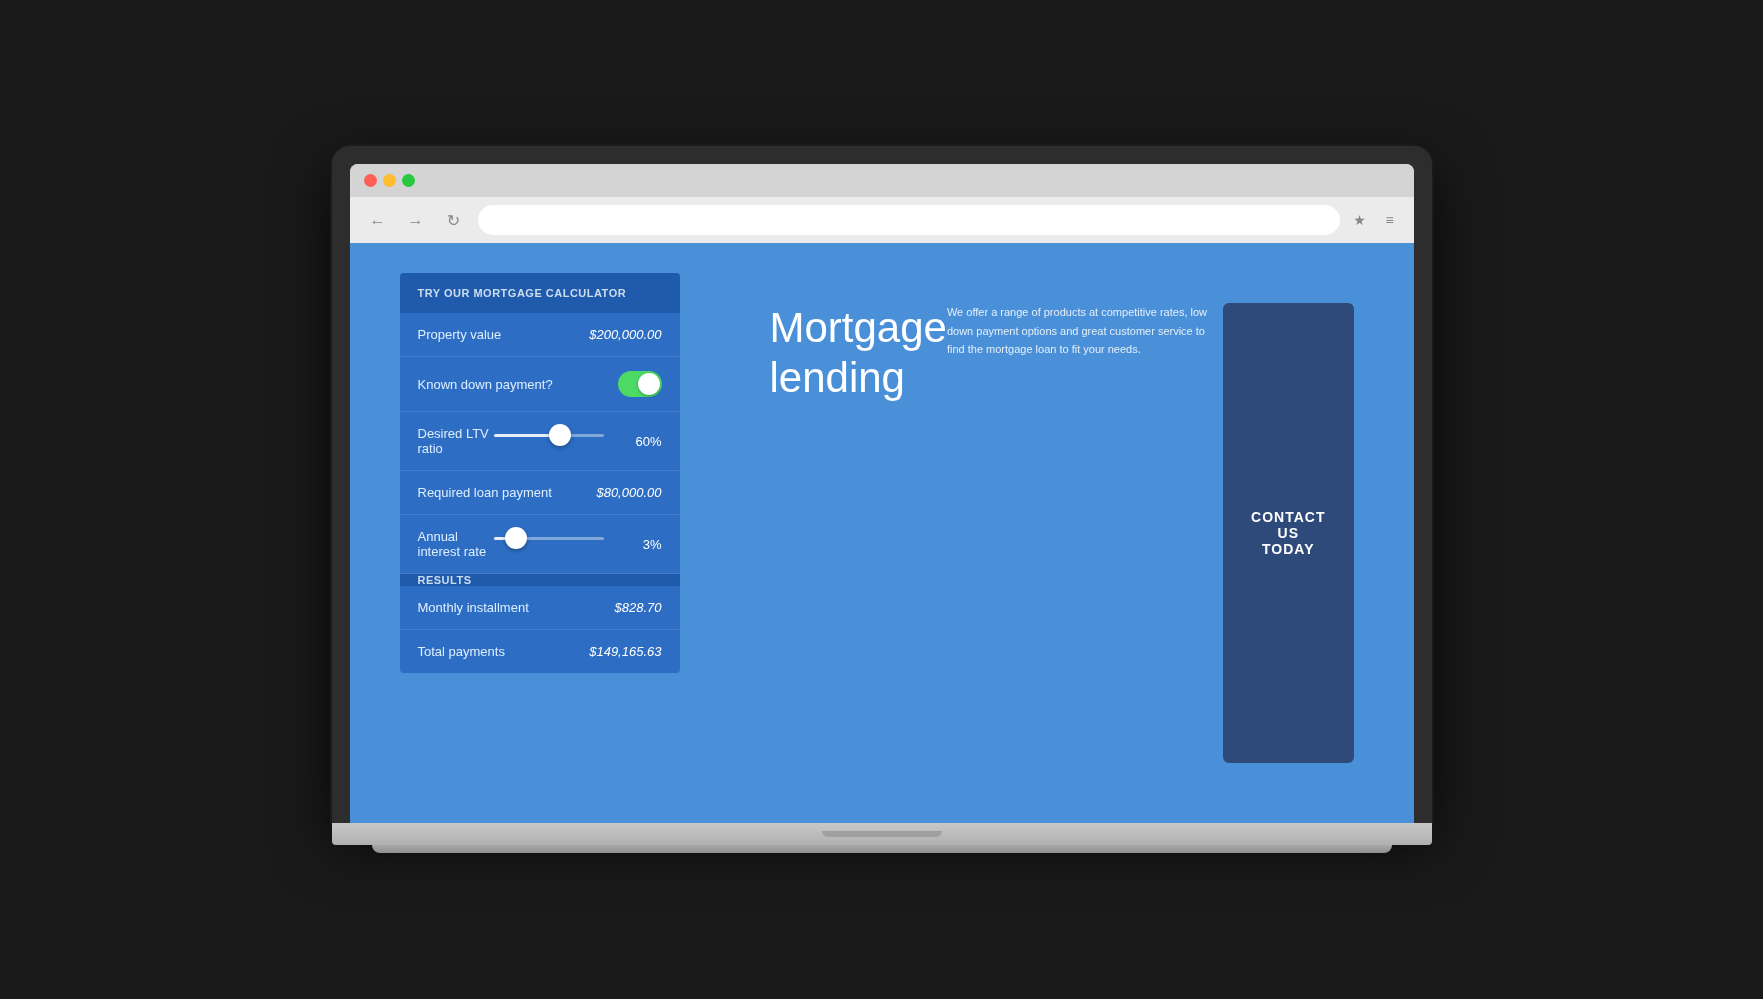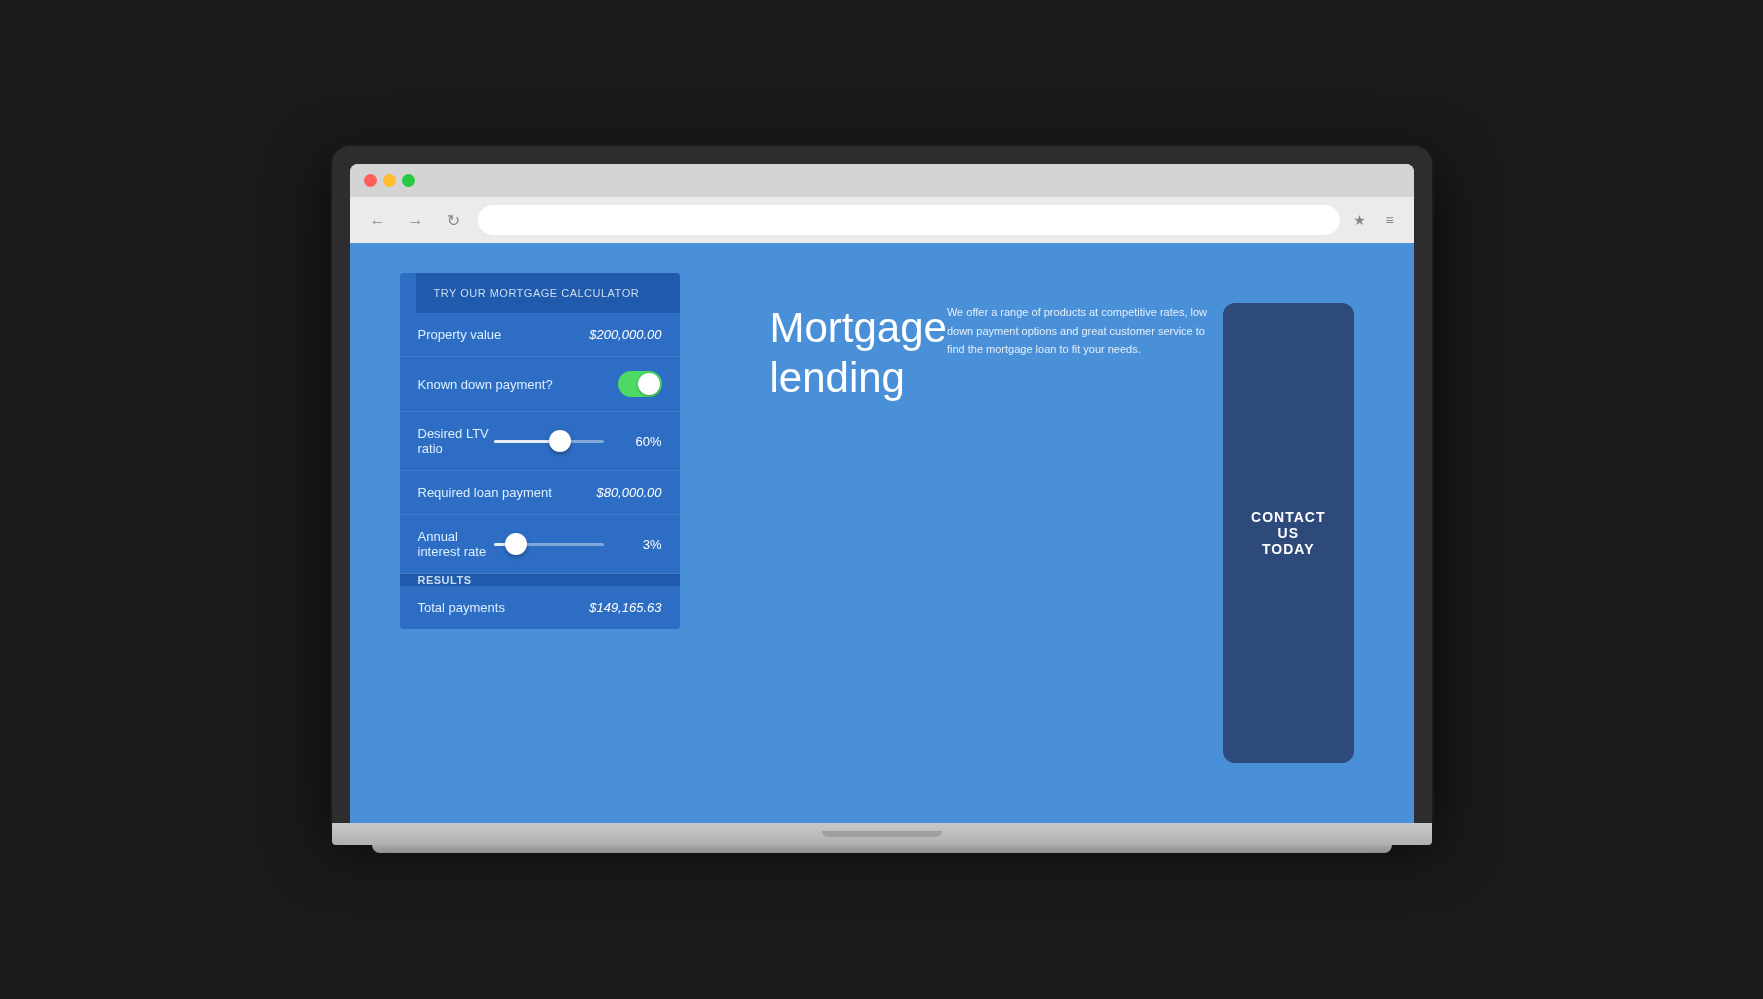--- a/index.html
+++ b/index.html
@@ -110,24 +110,23 @@
       overflow: hidden;
       width: 280px;
       font-size: 13px;
       color: white;
     }
 
     .calc-header {
       background: #1f5aad;
       padding: 14px 18px;
       font-size: 11px;
-      font-weight: 400;
+      font-weight: 700;
       letter-spacing: 0.5px;
       color: #cde;
-      margin-left: 16px;
     }
 
     .calc-row {
       display: flex;
       align-items: center;
       justify-content: space-between;
       padding: 14px 18px;
       border-bottom: 1px solid rgba(255,255,255,0.1);
     }
 
@@ -165,21 +164,20 @@
       background: white;
       position: absolute;
       top: 2px;
       right: 2px;
       box-shadow: 0 1px 3px rgba(0,0,0,0.3);
     }
 
     
     .slider-container {
       display: flex;
-      align-items: center;
       gap: 8px;
       flex: 1;
       justify-content: flex-end;
     }
 
     .slider-track {
       width: 110px;
       height: 3px;
       background: rgba(255,255,255,0.4);
       border-radius: 2px;
@@ -248,21 +246,21 @@
     .cta-button {
       display: inline-block;
       background: #2d4a7a;
       color: white;
       padding: 16px 28px;
       font-size: 14px;
       font-weight: 700;
       letter-spacing: 1px;
       border: none;
       cursor: pointer;
-      border-radius: 12px;
+      border-radius: 6px;
       width: fit-content;
     }
 
     
     .laptop-base {
       background: linear-gradient(to bottom, #c8c8c8, #b0b0b0);
       height: 22px;
       border-radius: 0 0 4px 4px;
       display: flex;
       align-items: center;
@@ -350,20 +348,24 @@
                 <div class="slider-track">
                   <div class="slider-fill" style="width:20%"></div>
                   <div class="slider-thumb" style="left:20%"></div>
                 </div>
                 <span class="slider-value">3%</span>
               </div>
             </div>
 
             <div class="results-header">RESULTS</div>
 
+            <div class="calc-row">
+              <span class="calc-row-label">Monthly installment</span>
+              <span class="calc-row-value">$828.70</span>
+            </div>
 
             <div class="calc-row">
               <span class="calc-row-label">Total payments</span>
               <span class="calc-row-value">$149,165.63</span>
             </div>
 
 
           </div>
         </div>
 

